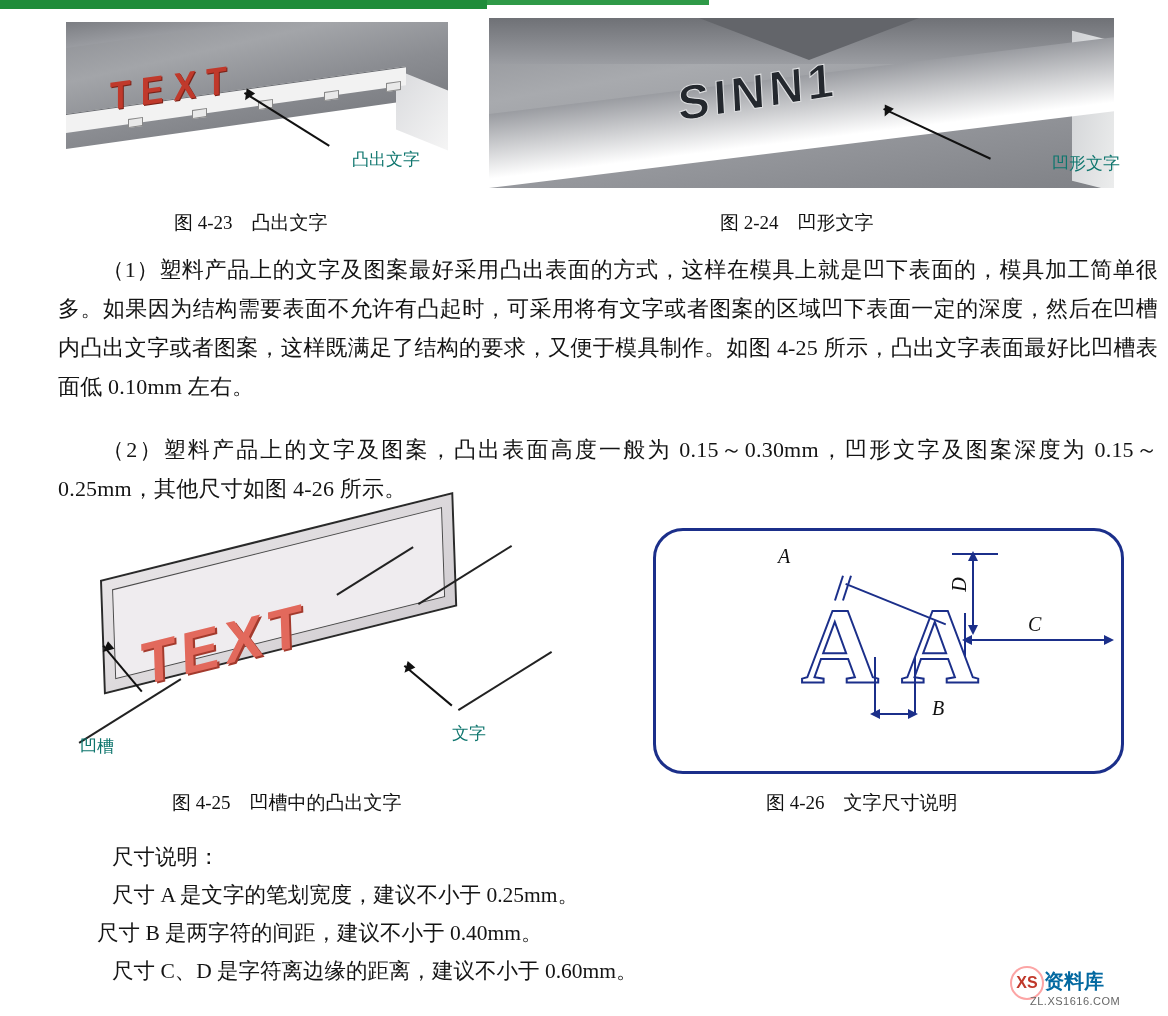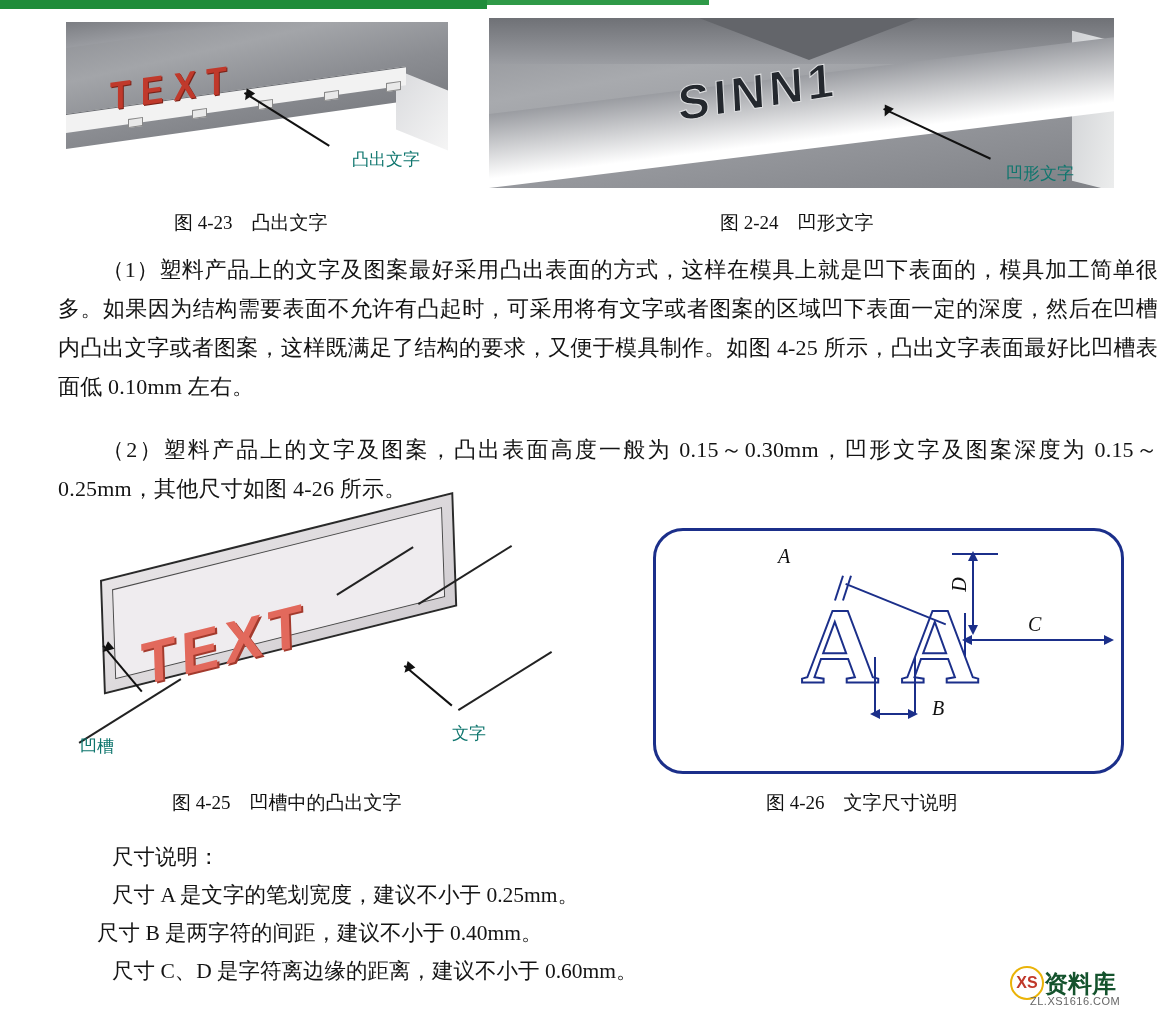--- a/index.html
+++ b/index.html
@@ -274,34 +274,34 @@
   .watermark {
     position: absolute;
     right: 8px; bottom: 6px;
     width: 150px; height: 46px;
   }
   .wm-circle {
     position: absolute;
     left: 0; top: 2px;
     width: 30px; height: 30px;
     border-radius: 50%;
-    border: 2px solid #eab308;
+    border: 2px solid #fca5a5;
     color: #c0392b;
     font-family: "Liberation Sans", sans-serif;
     font-weight: bold;
     font-size: 16px;
     text-align: center;
     line-height: 30px;
   }
   .wm-text {
     position: absolute;
     left: 34px; top: 4px;
     font-family: "Liberation Sans", sans-serif;
-    font-size: 24px;
-    color: #14532d;
+    font-size: 20px;
+    color: #0369a1;
     font-weight: bold;
     text-align: center;
   }
   .wm-sub {
     position: absolute;
     left: 20px; top: 31px;
     font-family: "Liberation Sans", sans-serif;
     font-size: 11px;
     color: #666;
     letter-spacing: 0.5px;
@@ -339,21 +339,21 @@
     <div class="blockB"></div>
     <div class="blockB-top"></div>
     <div class="blockB-cut"></div>
     <div class="blockB-right"></div>
     <div class="blockB-lower"></div>
     <div class="textB">SINN1</div>
   </div>
 </div>
 <div class="leader" style="left:884px; top:108px; width:118px; height:1.6px; transform: rotate(25deg); transform-origin:left top;"></div>
 <div style="position:absolute; left:882px; top:106px; width:0;height:0;border-left:5px solid transparent;border-right:5px solid transparent;border-bottom:11px solid #111; transform:rotate(205deg);"></div>
-<div class="callout" style="left:1006px; top:152px;margin-top:10px;">凹形文字</div>
+<div class="callout" style="left:1052px; top:152px;">凹形文字</div>
 <div class="fig-caption" style="left:720px; top:210px;">图 2-24　凹形文字</div>
 
 <div class="para" style="left:58px; top:250px; width:1100px; text-indent:44px;">（1）塑料产品上的文字及图案最好采用凸出表面的方式，这样在模具上就是凹下表面的，模具加工简单很多。如果因为结构需要表面不允许有凸起时，可采用将有文字或者图案的区域凹下表面一定的深度，然后在凹槽内凸出文字或者图案，这样既满足了结构的要求，又便于模具制作。如图 4-25 所示，凸出文字表面最好比凹槽表面低 0.10mm 左右。</div>
 
 <div class="para" style="left:58px; top:430px; width:1100px; text-indent:44px;">（2）塑料产品上的文字及图案，凸出表面高度一般为 0.15～0.30mm，凹形文字及图案深度为 0.15～0.25mm，其他尺寸如图 4-26 所示。</div>
 
 <div class="fig25">
   <div class="plate">
     <div class="plate-inner"></div>
   </div>

